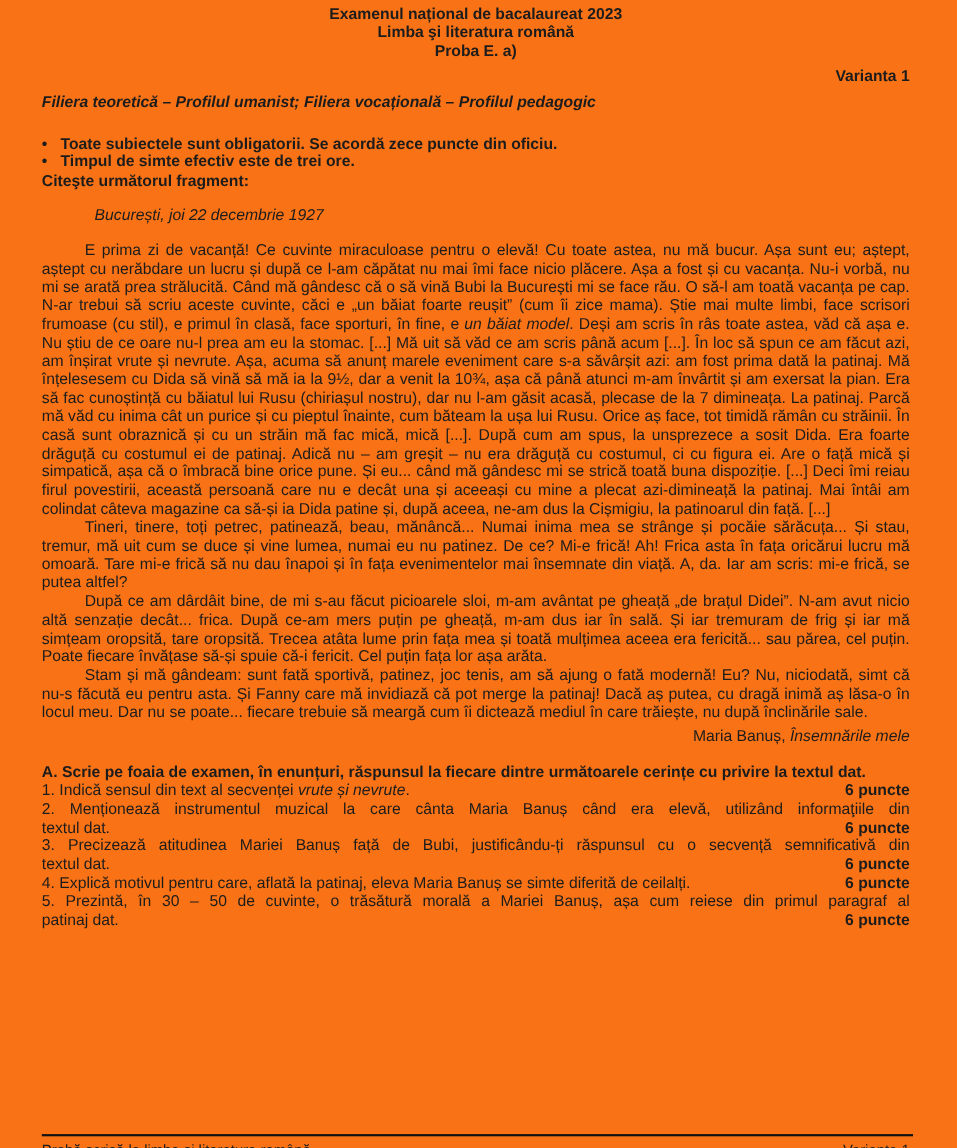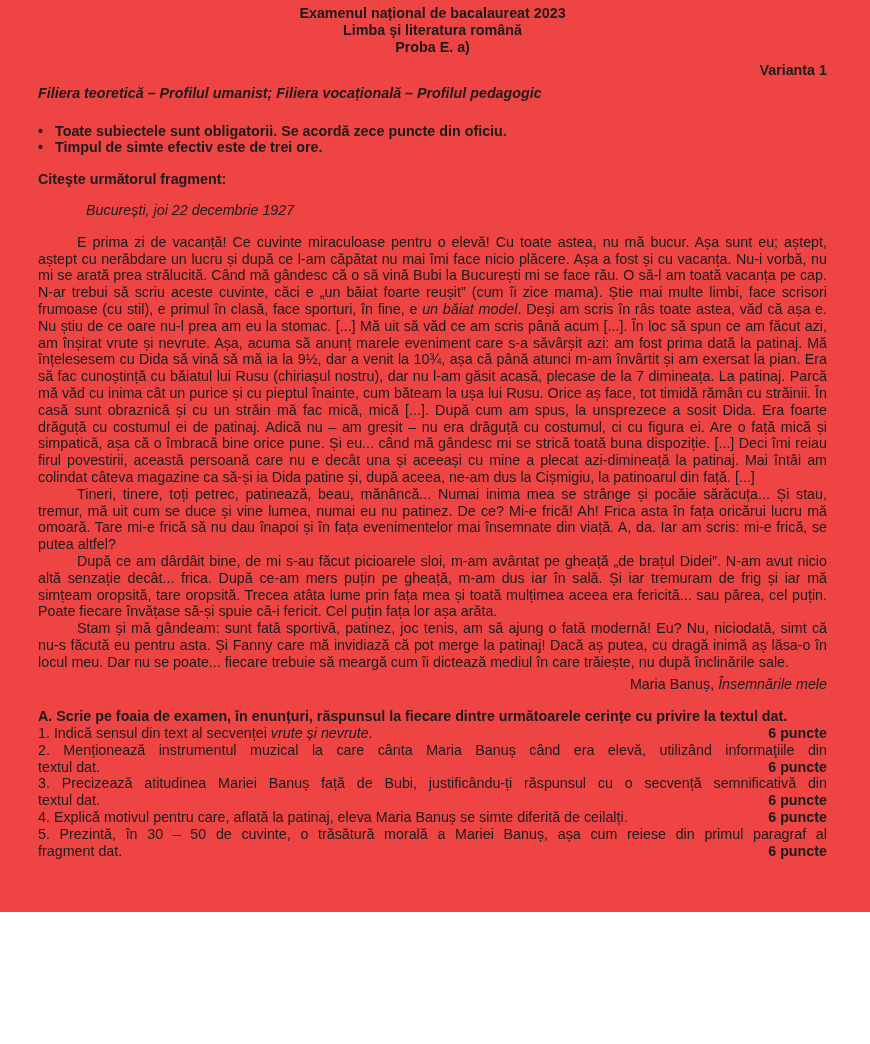--- a/index.html
+++ b/index.html
@@ -1,20 +1,20 @@
 <!DOCTYPE html>
 <html><head>
 <meta charset="utf-8">
 <style>
   html,body { margin:0; padding:0; background:#ffffff; }
   .page {
     position:relative;
-    width:870px; height:912px;
+    width:870px; height:1044px;
     box-sizing:border-box;
-    background:#ef4444;
+    background:#f97316;
     color:#1c1c1c;
     font-family:"Liberation Sans", sans-serif;
     font-size:14.3px;
     line-height:16.8px;
     padding:5px 43px 0 38px;
     overflow:hidden;
   }
   .italic { font-style:italic; }
   .center { text-align:center; }
   .right  { text-align:right; }
@@ -28,21 +28,21 @@
   .note  { display:flex; font-weight:bold; }
   .note .bullet { width:17px; flex:0 0 17px; }
 
   .subject-header {
     display:flex; justify-content:space-between;
     font-weight:bold;
     margin-top:25px;
     border-bottom:2px solid #111;
     padding-bottom:1px;
   }
-  .instruction { font-weight:bold; margin-top:15px; }
+  .instruction { font-weight:bold; margin-top:1px; }
 
   .dateline { font-style:italic; margin:14px 0 0 48px; }
 
   p.frag { margin:0; text-align:justify; text-indent:39px; }
   p.frag.first { margin-top:15px; }
 
   .attribution { text-align:right; margin-top:5px; }
 
   .sectionA { font-weight:bold; text-align:justify; margin-top:16px; }
 
@@ -127,21 +127,21 @@
   <div class="item">
     <div class="item-row">
       <span class="left-text">4. Explică motivul pentru care, aflată la patinaj, eleva Maria Banuș se simte diferită de ceilalți.</span>
       <span class="points">6 puncte</span>
     </div>
   </div>
 
   <div class="item">
     <div class="item-line1 force-justify">5. Prezintă, în 30 – 50 de cuvinte, o trăsătură morală a Mariei Banuș, așa cum reiese din primul paragraf al</div>
     <div class="item-row">
-      <span class="left-text">fragment dat.</span>
+      <span class="left-text">patinaj dat.</span>
       <span class="points">6 puncte</span>
     </div>
   </div>
 
   <div class="footer-rule"></div>
   <div class="footer-row">
     <span>Probă scrisă la limba şi literatura română</span>
     <span>Varianta 1</span>
   </div>
 

